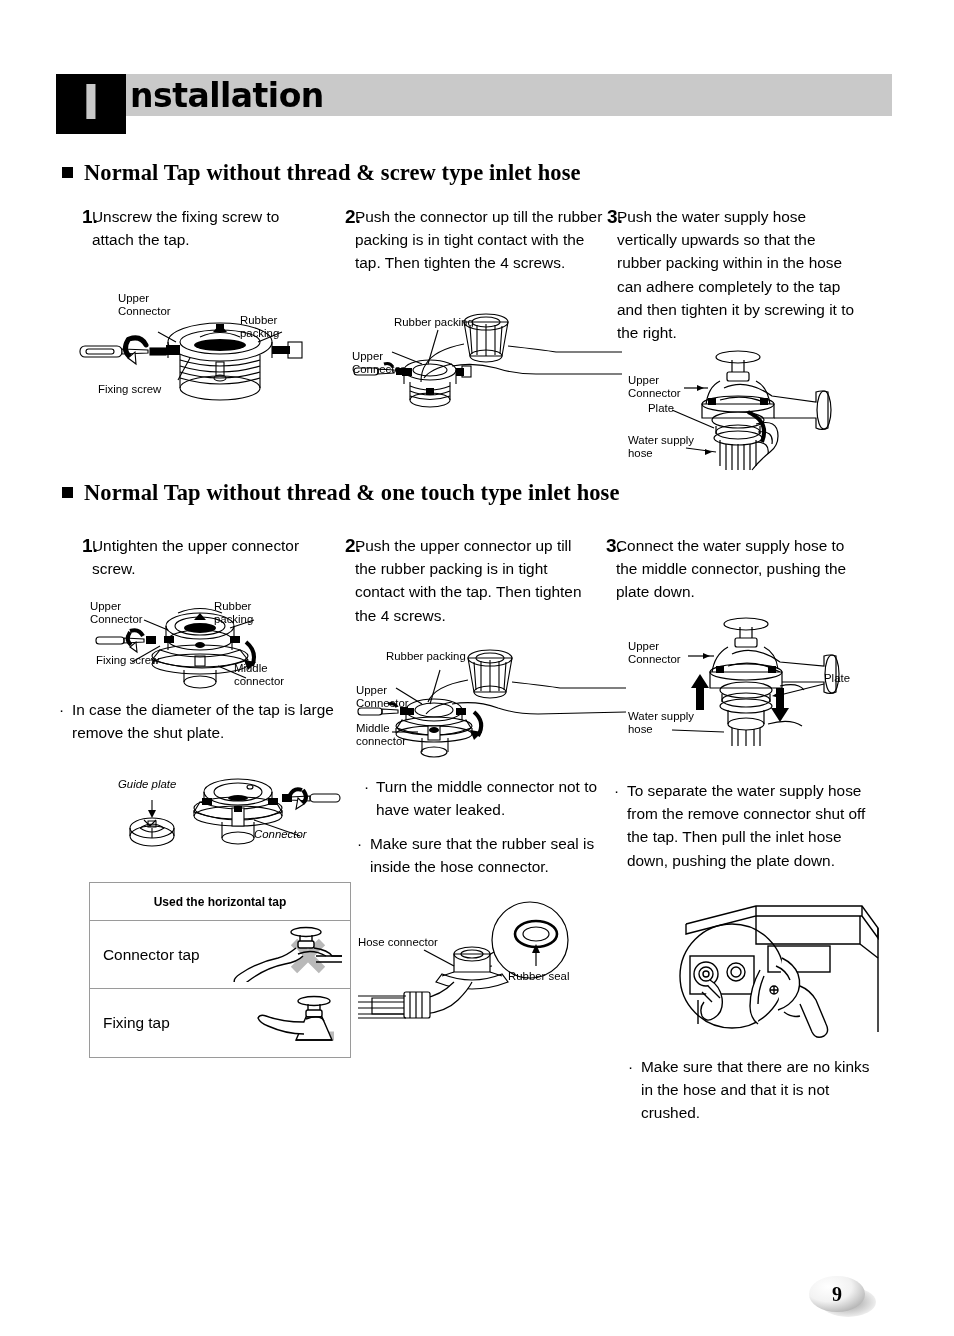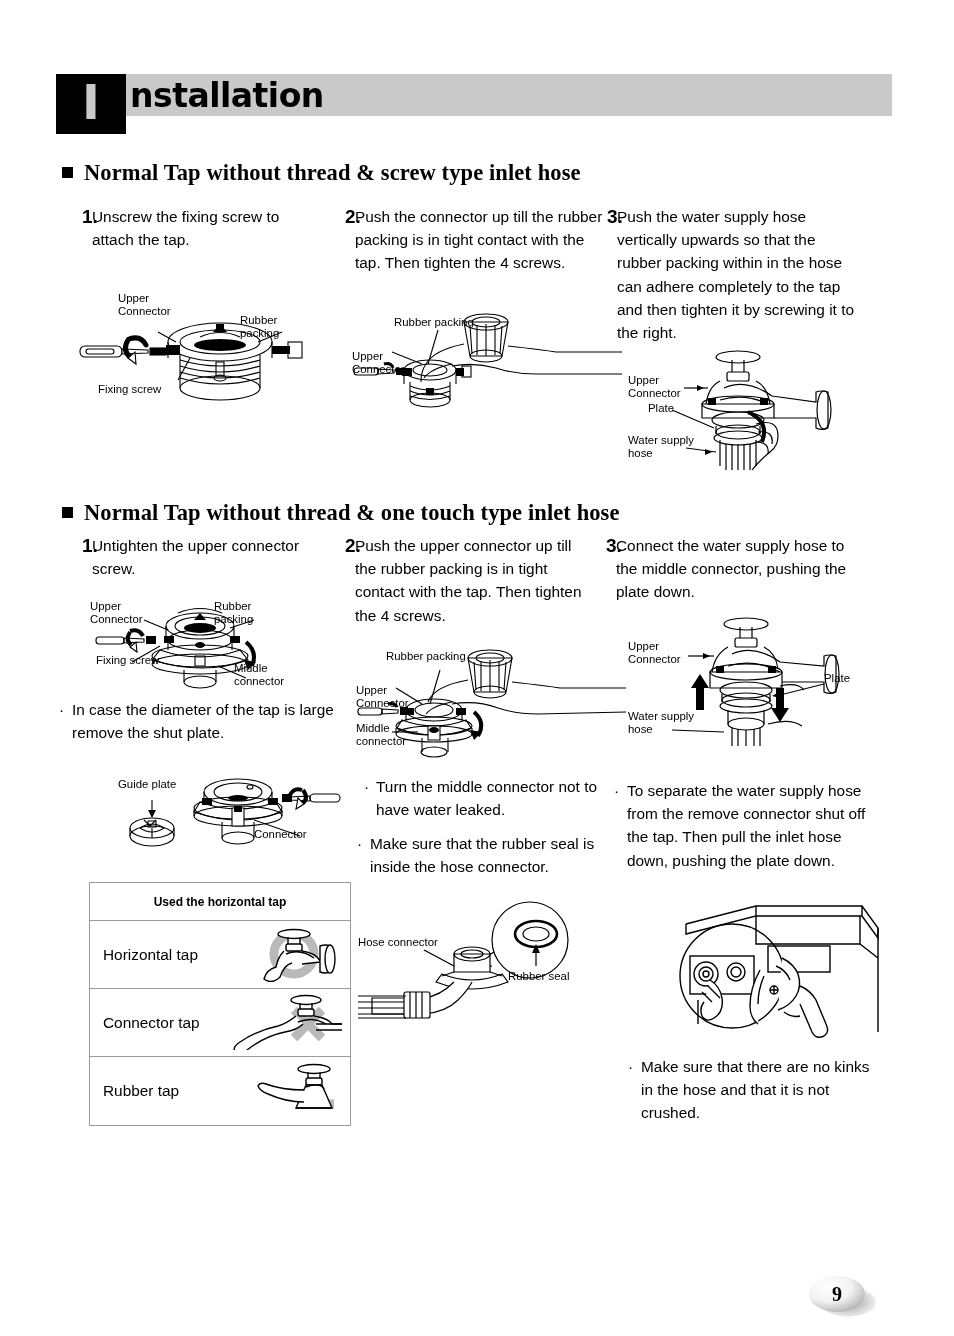--- a/index.html
+++ b/index.html
@@ -58,21 +58,21 @@
     white-space: nowrap;
   }
   .section-heading .bullet-sq {
     display: inline-block;
     width: 11px; height: 11px;
     background: #000;
     margin-right: 11px;
     vertical-align: 2px;
   }
   #sec1-heading { left: 62px; top: 160px; }
-  #sec2-heading { left: 62px; top: 500px; }
+  #sec2-heading { left: 62px; top: 480px; }
 
   
   .step { position: absolute; }
   .step-num {
     position: absolute;
     left: 0; top: 0;
     font-family: "Liberation Sans", sans-serif;
     font-weight: bold;
     font-size: 19px;
     line-height: 23px;
@@ -379,21 +379,21 @@
   <div class="fig-label" style="left:6px; top:56px;">Fixing screw</div>
   <div class="fig-label" style="left:144px; top:64px;">Middle
 connector</div>
 </div>
 
 <div class="note" style="left:59px; top:698px; width:290px;">
   <span class="dot">·</span>
   <span class="note-text">In case the diameter of the tap is large remove the shut plate.</span>
 </div>
 
-<div class="figure" style="left:110px; top:766px; width:235px; height:86px;">
+<div class="figure" style="left:110px; top:766px; width:235px; height:86px;font-style:italic;">
   <svg width="235" height="86" viewBox="0 0 235 86">
     <g fill="none" stroke="#000" stroke-width="1.1">
 
       <ellipse cx="42" cy="62" rx="22" ry="10"></ellipse>
       <path d="M20 62 L20 70 M64 62 L64 70"></path>
       <ellipse cx="42" cy="70" rx="22" ry="10"></ellipse>
       <path d="M34 54 l6 6 l6 -6 M30 62 q12 -8 24 0 q-12 8 -24 0"></path>
       <path d="M38 55 l8 0 l0 6 l-8 0z"></path>
       <path d="M42 62 l0 10"></path>
 
@@ -426,58 +426,41 @@
       <path d="M190 70 L144 54"></path>
     </g>
   </svg>
   <div class="fig-label" style="left:8px; top:12px;">Guide plate</div>
   <div class="fig-label" style="left:144px; top:62px;">Connector</div>
 </div>
 
 <div class="tap-table">
   <div class="thead">Used the horizontal tap</div>
 
-  <div class="tap-row">
-    <div class="rlabel">Horizontal tap</div>
-    <div class="ricon">
-      <svg width="92" height="58" viewBox="0 0 92 58">
-        <g fill="none" stroke="#000" stroke-width="1.4">
-          <circle cx="44" cy="30" r="20" stroke="#b9b9b9" stroke-width="9"></circle>
-          <ellipse cx="44" cy="10" rx="16" ry="4.5" fill="#fff"></ellipse>
-          <path d="M38 13 L38 20 M50 13 L50 20"></path>
-          <rect x="36" y="20" width="16" height="7" rx="2" fill="#fff"></rect>
-          <path d="M34 27 q-6 6 -8 16 q-10 3 -12 12 q8 6 16 -2 q4 -12 12 -14" fill="#fff"></path>
-          <path d="M52 27 q14 2 18 10 L70 22 q6 -2 10 0 l0 26 q-5 2 -10 0 L70 38 L52 40" fill="#fff"></path>
-          <ellipse cx="80" cy="35" rx="5" ry="14" fill="#fff"></ellipse>
-          <path d="M36 30 q14 -6 28 4"></path>
-        </g>
-      </svg>
-    </div>
-  </div>
 
   <div class="tap-row">
     <div class="rlabel">Connector tap</div>
     <div class="ricon">
       <svg width="112" height="58" viewBox="0 0 112 58">
         <g fill="none" stroke="#000" stroke-width="1.4">
           <path d="M64 18 L92 46 M92 18 L64 46" stroke="#b9b9b9" stroke-width="9"></path>
           <ellipse cx="76" cy="8" rx="15" ry="4.5" fill="#fff"></ellipse>
           <path d="M70 11 L70 17 M82 11 L82 17"></path>
           <rect x="68" y="17" width="16" height="7" rx="2" fill="#fff"></rect>
           <path d="M84 24 q14 2 18 8 L112 32" fill="#fff"></path>
           <path d="M66 24 q-10 8 -18 10 q-20 4 -38 16 q-8 5 -5 10 q5 4 12 -2 q18 -14 38 -18 q12 -2 18 -8" fill="#fff"></path>
           <path d="M68 30 q14 -6 28 2"></path>
           <path d="M86 32 L112 32 M86 38 L112 38"></path>
         </g>
       </svg>
     </div>
   </div>
 
   <div class="tap-row">
-    <div class="rlabel">Rubber tap</div>
+    <div class="rlabel">Fixing tap</div>
     <div class="ricon">
       <svg width="104" height="58" viewBox="0 0 104 58">
         <g fill="none" stroke="#000" stroke-width="1.4">
           <path d="M62 44 L96 44" stroke="#b9b9b9" stroke-width="9"></path>
           <ellipse cx="76" cy="9" rx="16" ry="4.5" fill="#fff"></ellipse>
           <path d="M70 12 L70 18 M82 12 L82 18"></path>
           <rect x="68" y="18" width="16" height="7" rx="2" fill="#fff"></rect>
           <path d="M68 25 L58 48 L94 48 L84 25 Z" fill="#fff"></path>
           <path d="M68 27 q14 -5 18 2"></path>
           <path d="M66 30 q-22 0 -38 -6 q-6 -2 -8 2 q2 5 10 8 q18 8 36 8" fill="#fff"></path>

